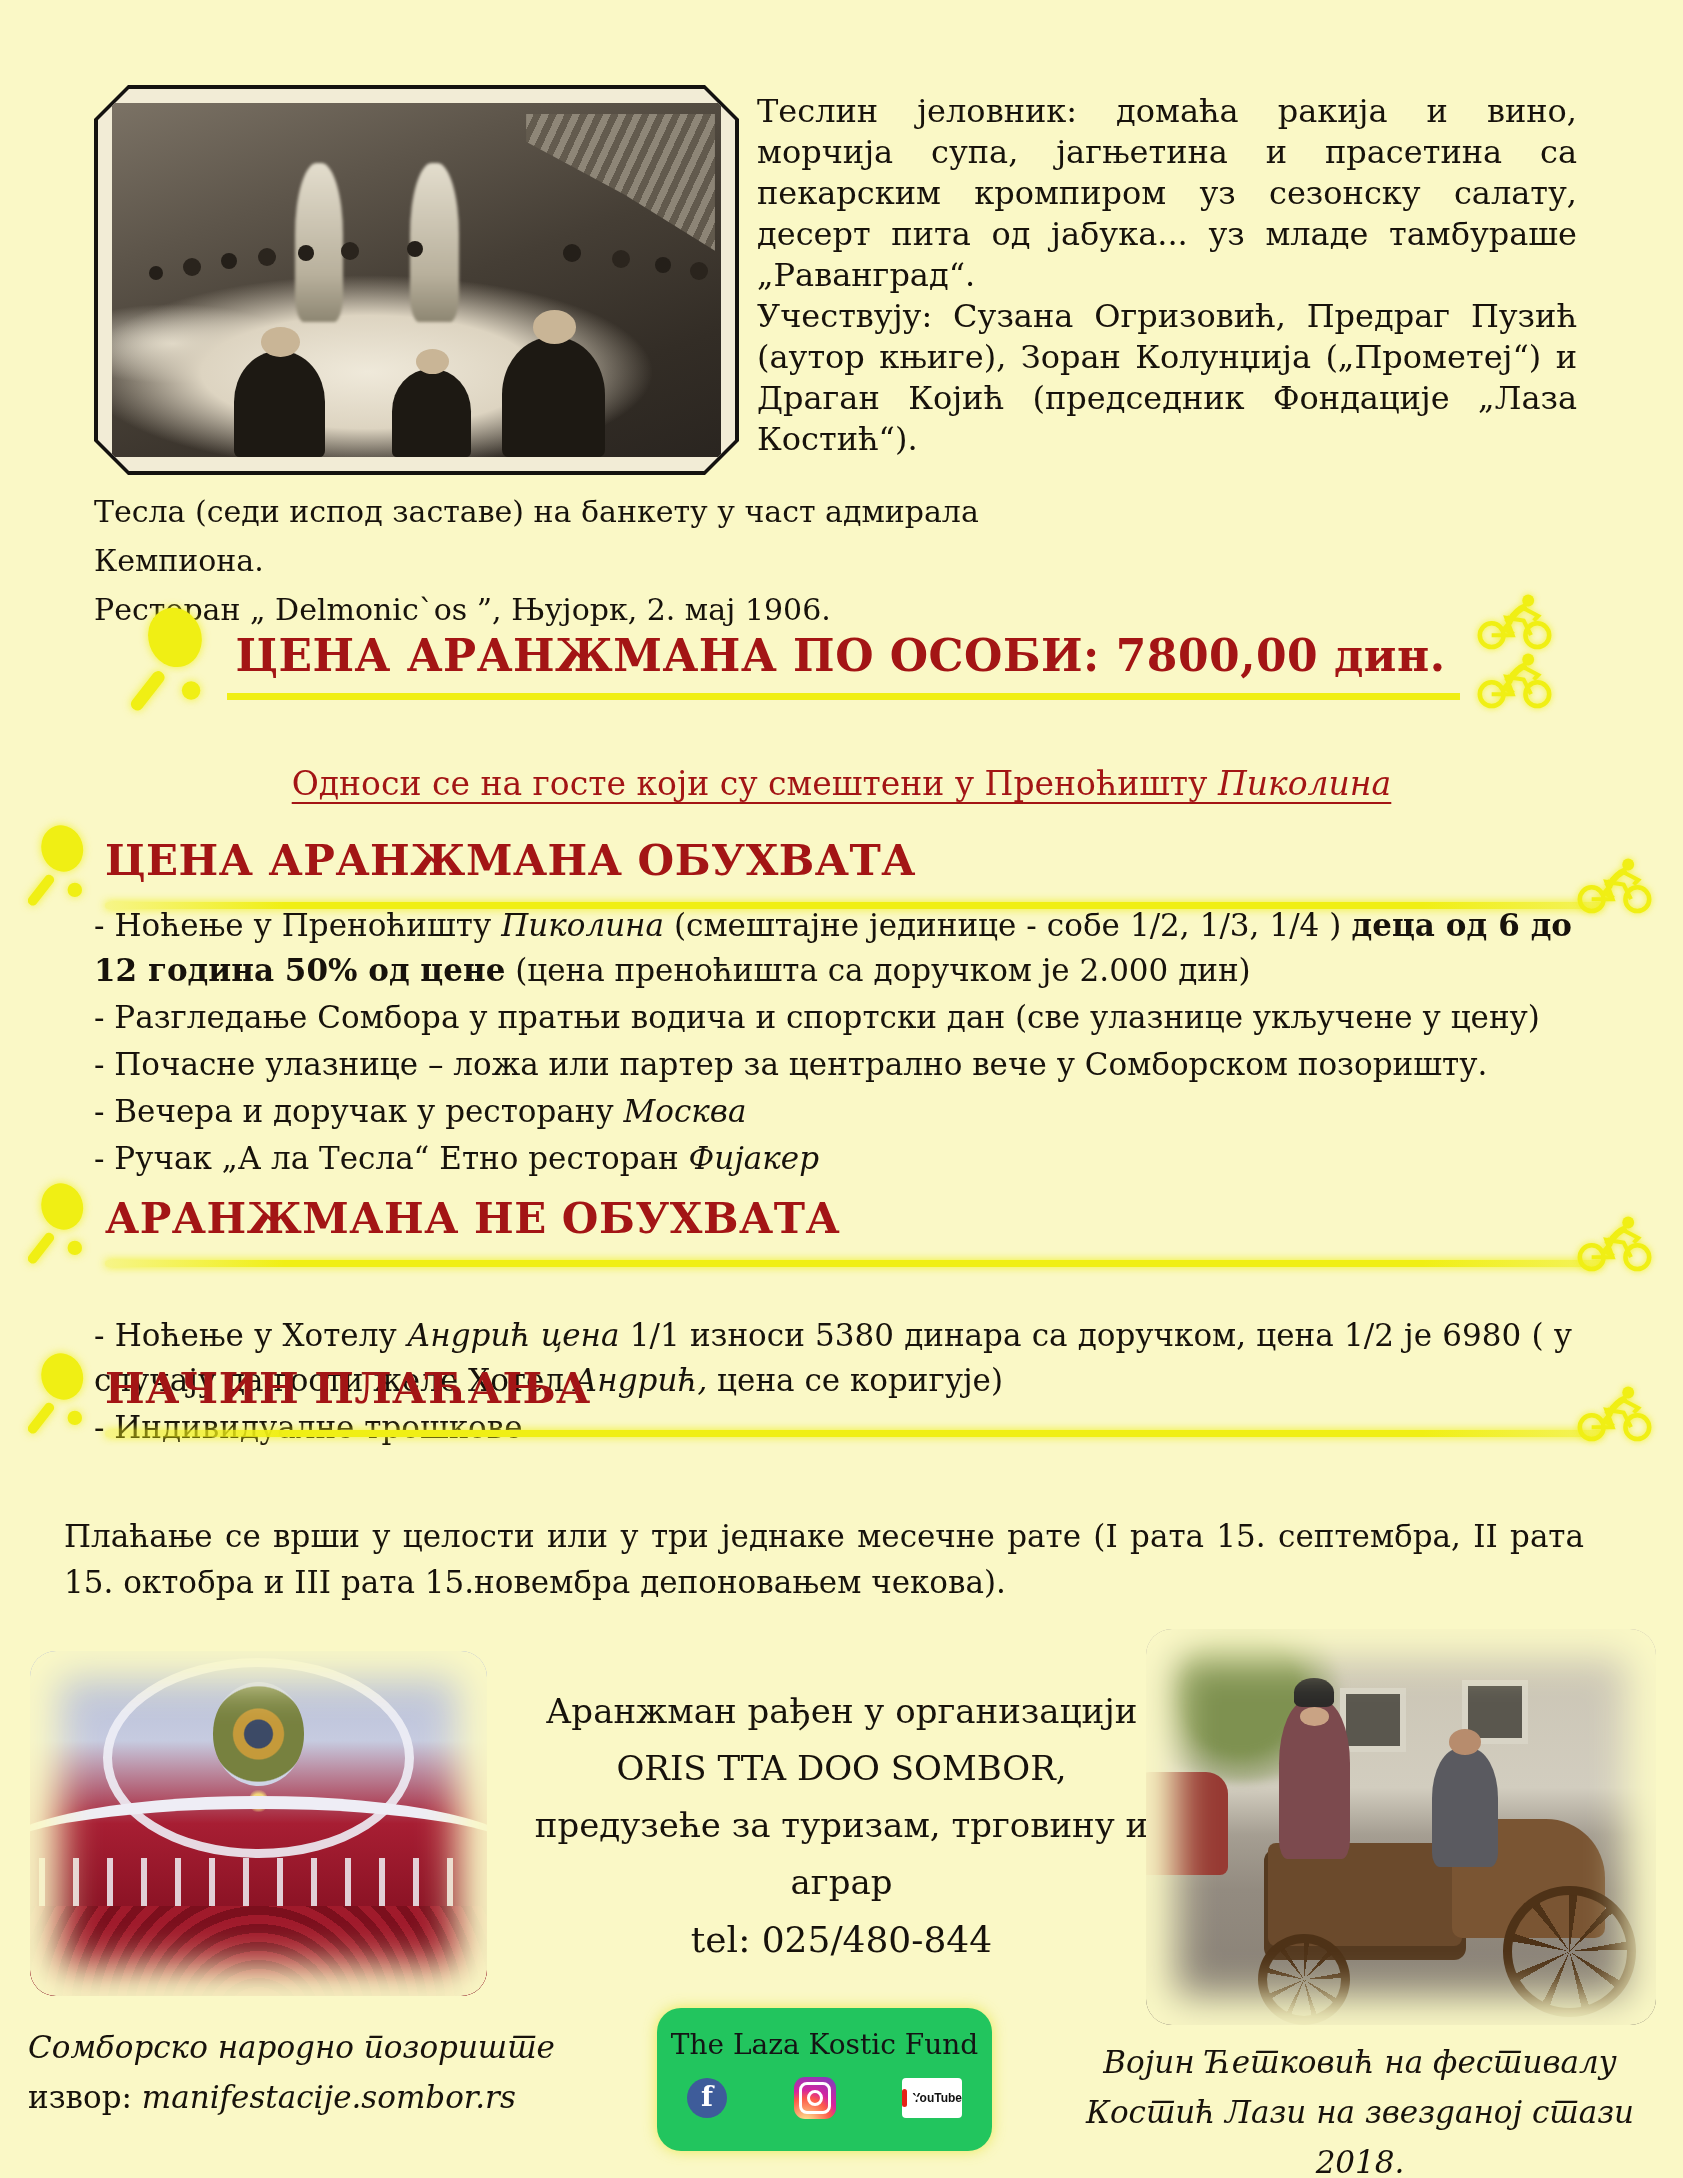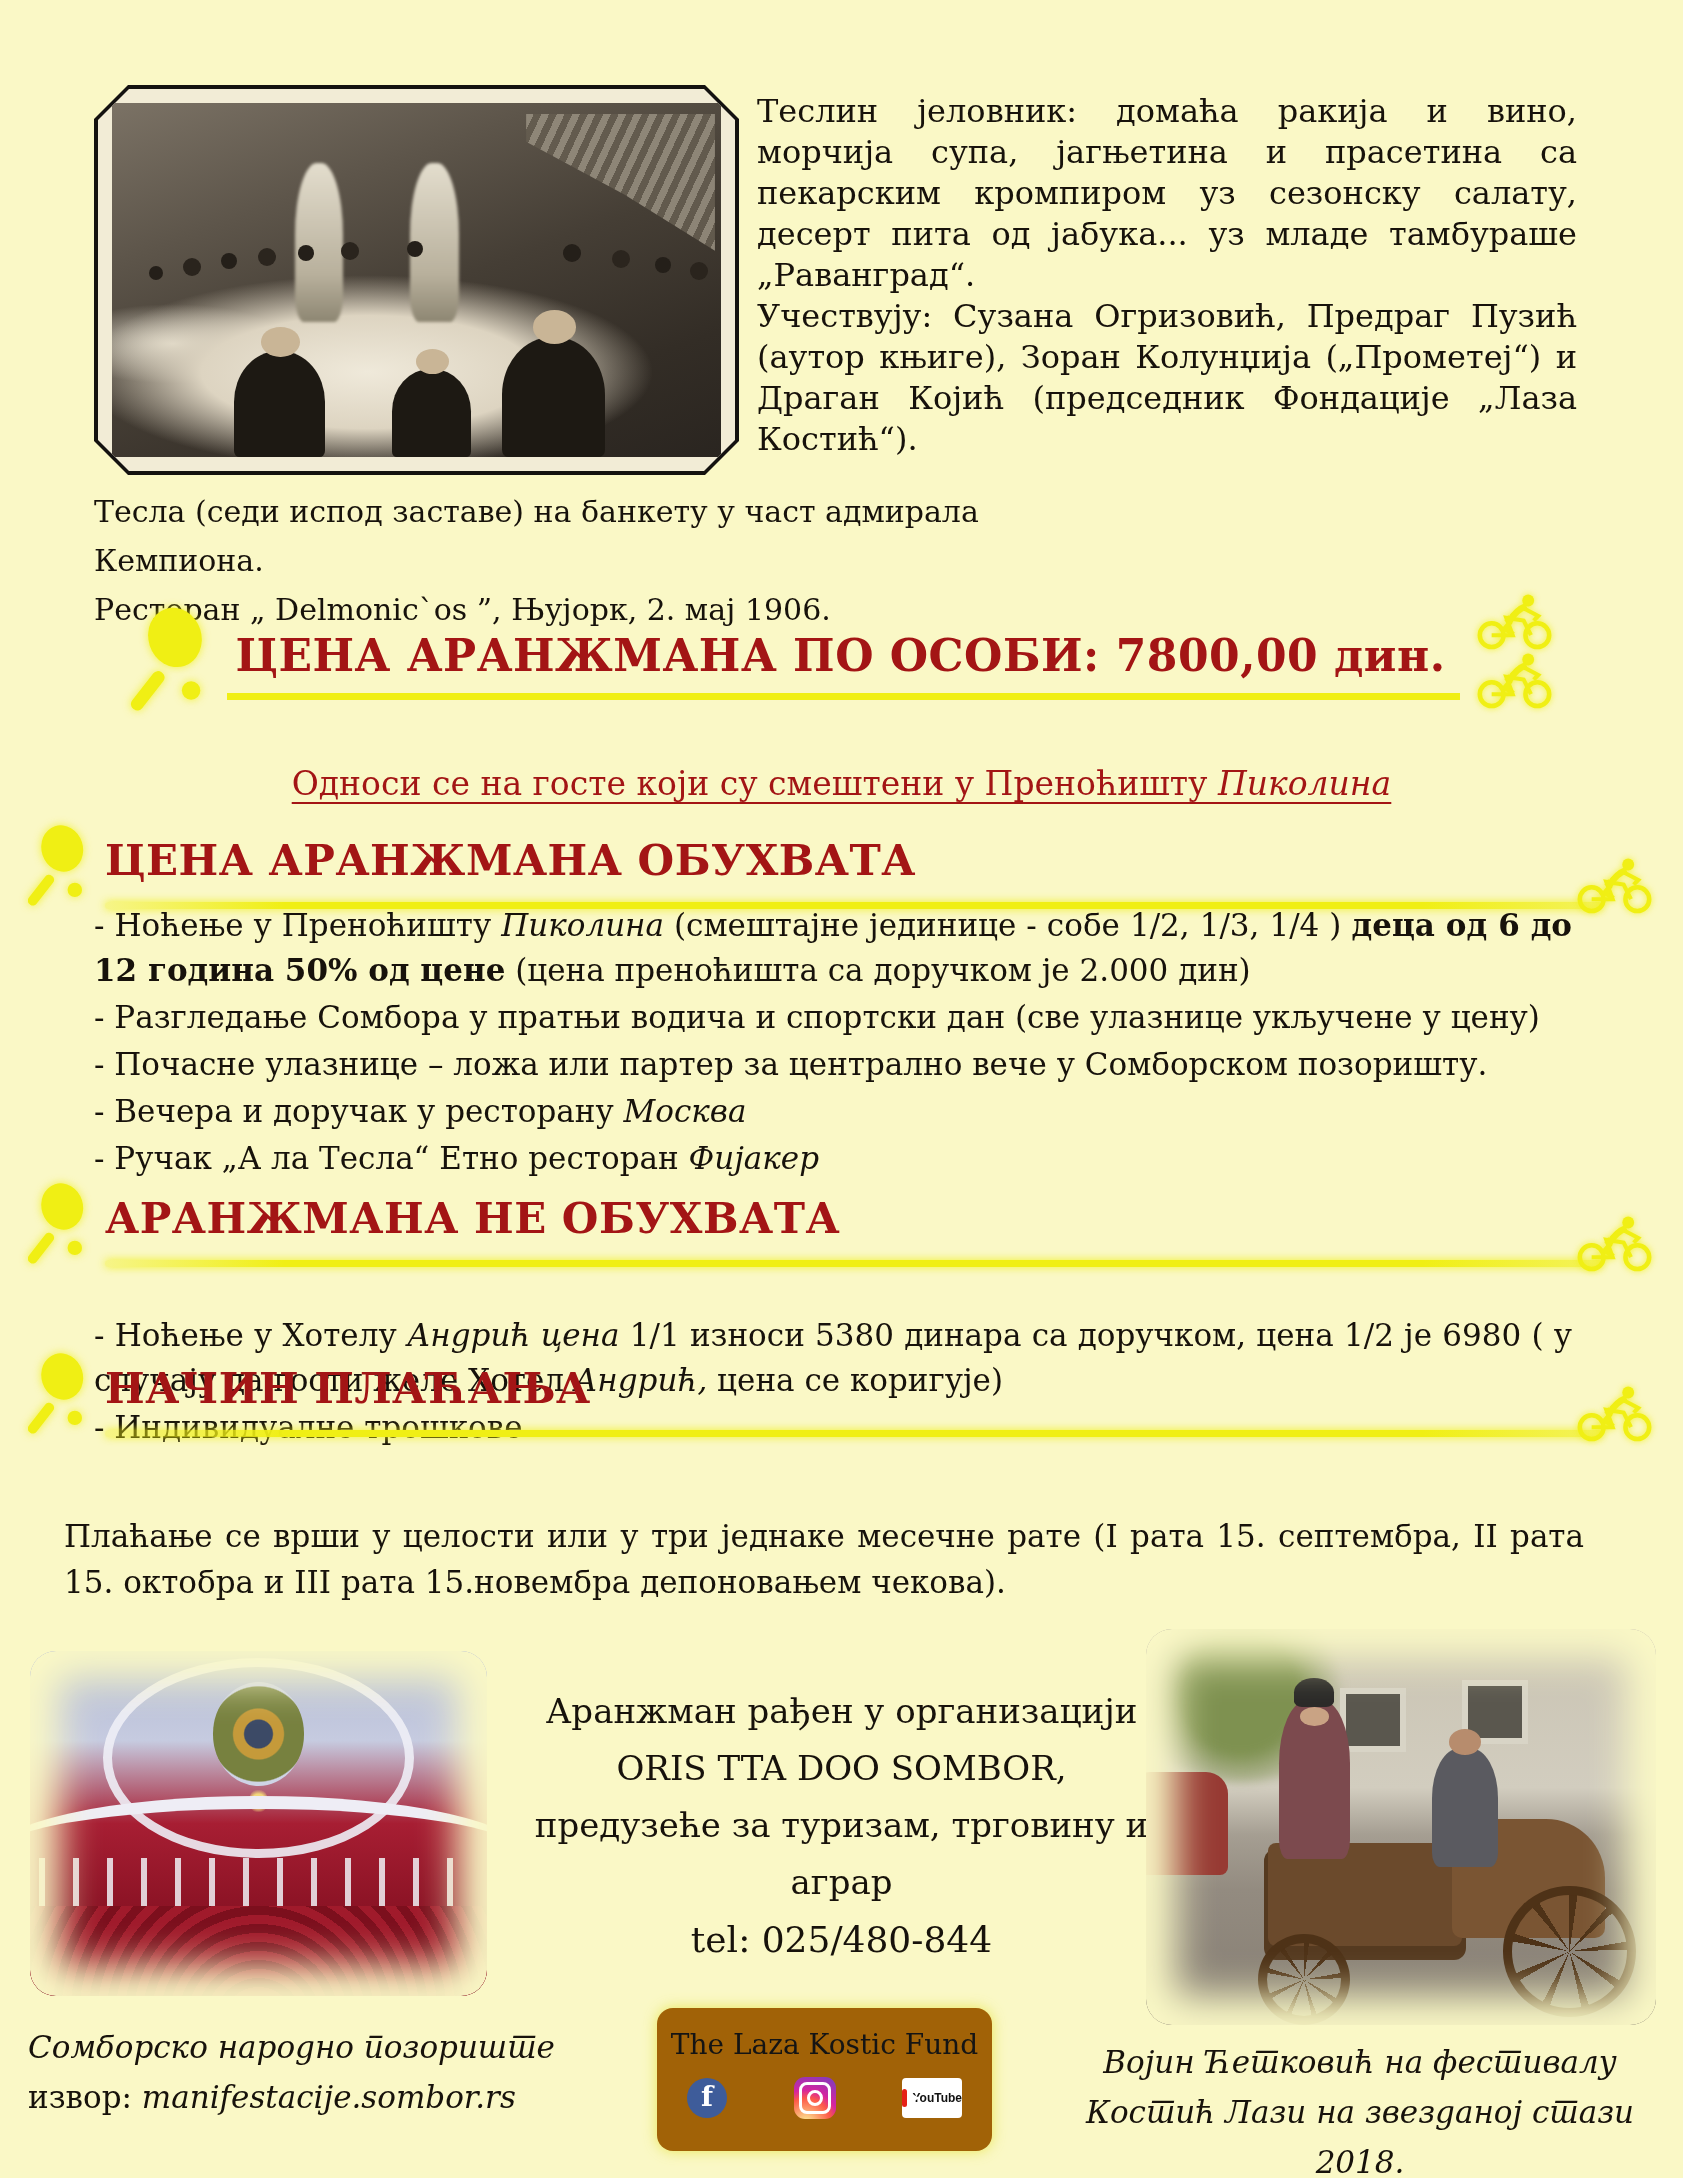--- a/index.html
+++ b/index.html
@@ -107,22 +107,22 @@
   .passenger::before{content:"";position:absolute;left:26%;top:-16%;width:48%;height:22%;border-radius:50%;background:#b78c6d;}
 
   
   .organizer{position:absolute;left:505px;top:1683px;width:673px;text-align:center;font-size:34px;line-height:57px;}
   .organizer a{color:var(--link-blue);font-size:37px;}
   .org-tel{font-size:36px;}
 
   
   .credit-left{position:absolute;left:28px;top:2022px;font-size:31px;line-height:50px;font-style:italic;}
   .credit-left .upright{font-style:normal;}
-  .fund-box{position:absolute;left:657px;top:2008px;width:335px;height:143px;border-radius:16px;
-    background:#a16207;box-shadow:0 0 14px rgba(230,228,60,.8);text-align:center;}
+  .fund-box{position:absolute;left:657px;top:2008px;width:335px;height:143px;border-radius:24px;
+    background:#22c55e;box-shadow:0 0 14px rgba(230,228,60,.8);text-align:center;}
   .fund-title{margin-top:20px;font-size:28px;color:#141414;}
   .social-row{display:flex;justify-content:space-between;align-items:center;padding:16px 30px 0 30px;}
   .fb-icon{width:40px;height:40px;border-radius:50%;background:#3e5c9a;color:#fff;
     font-family:"DejaVu Serif",serif;font-weight:bold;font-size:28px;line-height:38px;text-align:center;}
   .ig-icon{position:relative;width:42px;height:42px;border-radius:11px;
     background:radial-gradient(circle at 28% 110%,#fdf497 0%,#fd5949 45%,#d6249f 60%,#8a3ab9 90%);}
   .ig-icon::before{content:"";position:absolute;inset:5px;border:3px solid #fff;border-radius:8px;}
   .ig-icon::after{content:"";position:absolute;left:13px;top:13px;width:10px;height:10px;border:3px solid #fff;border-radius:50%;}
   .yt-icon{display:flex;align-items:center;gap:5px;width:60px;height:40px;background:#fff;border-radius:4px;
     justify-content:center;}

